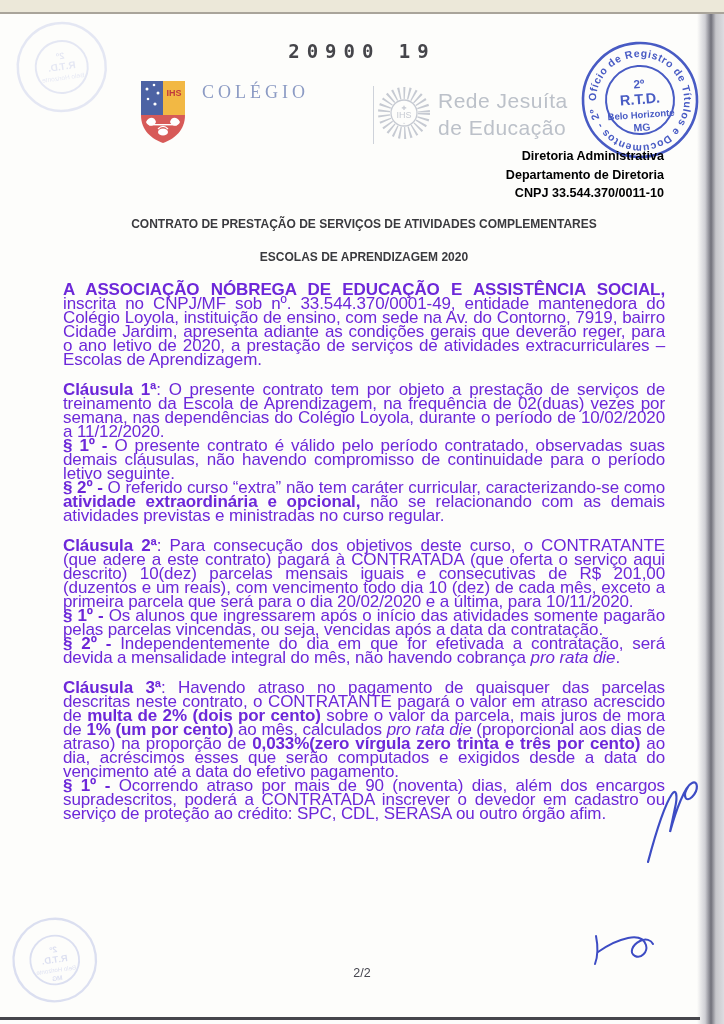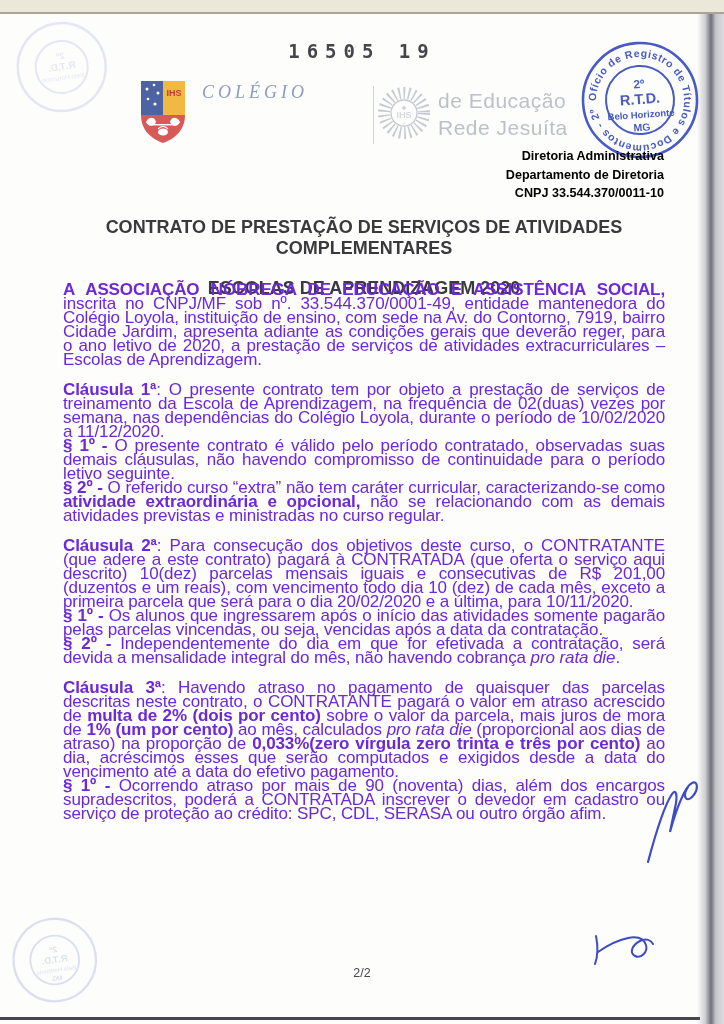--- a/index.html
+++ b/index.html
@@ -8,34 +8,34 @@
   
   .scan-top{position:absolute;top:0;left:0;right:0;height:12px;background:#ece8d9;border-bottom:2px solid #a9a49a;}
   .scan-right{position:absolute;top:14px;right:0;bottom:0;width:27px;
     background:linear-gradient(to right, rgba(205,205,210,0) 0%, #cfcfd4 30%, #70707a 52%, #c6c6cb 70%, #dcdce0 100%);}
   .scan-bottom{position:absolute;left:0;bottom:4px;right:24px;height:3px;background:#46464c;}
   
   .number-stamp{position:absolute;top:40px;left:0;width:100%;text-align:center;
     font-family:"DejaVu Sans Mono",monospace;font-weight:bold;font-size:19px;letter-spacing:7px;color:#45454a;}
   
   .shield{position:absolute;top:80px;left:140px;}
-  .logo-text{position:absolute;top:83px;left:202px;font-family:"Liberation Serif",serif;color:#8c9bc4;line-height:1;font-style:italic;}
+  .logo-text{position:absolute;top:83px;left:202px;font-family:"Liberation Serif",serif;color:#8c9bc4;line-height:1;}
   .logo-text .small{font-size:18px;letter-spacing:4px;}
   .logo-text .big{font-size:41px;letter-spacing:2px;margin-top:4px;}
   .logo-divider{position:absolute;left:373px;top:86px;height:58px;width:1px;background:#ced2da;}
   .sunburst{position:absolute;left:377px;top:86px;}
   .rede-text{position:absolute;left:438px;top:87px;font-size:21px;font-weight:300;color:#bcc1c9;line-height:27px;letter-spacing:.5px;}
   
   .registry-stamp{position:absolute;top:34px;right:19px;width:130px;height:136px;opacity:.93;}
   .stamp-ghost{position:absolute;transform:scaleX(-1) rotate(8deg);}
   .ghost-top{top:19px;left:14px;opacity:.12;}
   .ghost-bottom{top:915px;left:10px;opacity:.17;}
   
   .dept-lines{position:absolute;top:147px;right:60px;text-align:right;font-size:12.6px;font-weight:bold;color:#000000;line-height:18.6px;}
-  .title-block{position:absolute;top:217px;left:63px;width:602px;text-align:center;font-weight:bold;font-size:18px;color:#3a3a3e;}
+  .title-block{position:absolute;top:217px;left:63px;width:602px;text-align:center;font-weight:bold;font-size:12px;color:#3a3a3e;}
   .title-block .t2{margin-top:19px;}
   
   .body-text{position:absolute;top:283px;left:63px;width:602px;font-size:17px;line-height:14px;
     text-align:justify;letter-spacing:-0.1px;color:#6d28d9;}
   .body-text section{margin:0 0 16px 0;}
   .body-text p{margin:0;}
   .b{font-weight:bold;}
   .i{font-style:italic;}
   
   .page-num{position:absolute;top:966px;left:0;width:100%;text-align:center;font-size:12.5px;color:#46464f;}
@@ -66,21 +66,21 @@
     <svg width="90" height="90" viewBox="0 0 96 96">
       <circle cx="48" cy="48" r="44" fill="none" stroke="#3b4fc0" stroke-width="2.5"></circle>
       <circle cx="48" cy="48" r="26" fill="none" stroke="#3b4fc0" stroke-width="2"></circle>
       <text x="48" y="40" text-anchor="middle" font-size="9" font-weight="bold" fill="#3b4fc0">2º</text>
       <text x="48" y="51" text-anchor="middle" font-size="10" font-weight="bold" fill="#3b4fc0">R.T.D.</text>
       <text x="48" y="61" text-anchor="middle" font-size="6.5" fill="#3b4fc0">Belo Horizonte</text>
       <text x="48" y="70" text-anchor="middle" font-size="7" font-weight="bold" fill="#3b4fc0">MG</text>
     </svg>
   </div>
 
-  <div class="number-stamp">16505 19</div>
+  <div class="number-stamp">20900 19</div>
 
   <div class="shield">
     <svg width="46" height="64" viewBox="0 0 46 64">
       <rect x="1" y="1" width="22" height="34" fill="#4d63a4"></rect>
       <rect x="23" y="1" width="22" height="34" fill="#f2b844"></rect>
       <path d="M1,35 H45 C45,51 34,59 23,63 C12,59 1,51 1,35 Z" fill="#d75a58"></path>
       <circle cx="7" cy="9" r="1.5" fill="#ffffff"></circle>
       <circle cx="14" cy="5" r="1.3" fill="#ffffff"></circle>
       <circle cx="18" cy="13" r="1.5" fill="#ffffff"></circle>
       <circle cx="8" cy="19" r="1.3" fill="#ffffff"></circle>
@@ -104,22 +104,22 @@
     <svg width="54" height="54" viewBox="0 0 54 54">
       <circle cx="27" cy="27" r="20" fill="none" stroke="#c6cad2" stroke-width="12" stroke-dasharray="1.7 3.2"></circle>
       <circle cx="27" cy="27" r="13" fill="none" stroke="#c6cad2" stroke-width="1.3"></circle>
       <text x="27" y="24" text-anchor="middle" font-size="6" fill="#c6cad2">✚</text>
       <text x="27" y="32" text-anchor="middle" font-size="9" fill="#c6cad2" font-family="Liberation Serif,serif">IHS</text>
       <text x="27" y="38" text-anchor="middle" font-size="5" fill="#c6cad2">⌄</text>
     </svg>
   </div>
 
   <div class="rede-text">
+    <div>Rede Jesuíta</div>
     <div>de Educação</div>
-    <div>Rede Jesuíta</div>
   </div>
 
   <div class="registry-stamp">
     <svg width="130" height="136" viewBox="0 0 130 136">
       <g transform="translate(3,4) rotate(-4 62 62)">
         <circle cx="62" cy="62" r="57" fill="none" stroke="#3b4fc0" stroke-width="2.6"></circle>
         <circle cx="62" cy="62" r="34" fill="none" stroke="#3b4fc0" stroke-width="2"></circle>
         <path id="ringPath" d="M 18,62 A 44,44 0 1 1 17.99,62.8" fill="none"></path>
         <text font-size="10.5" font-weight="bold" fill="#3b4fc0">
           <textPath href="#ringPath" startOffset="2" textLength="268">Ofício de Registro de Títulos e Documentos - 2º</textPath>

